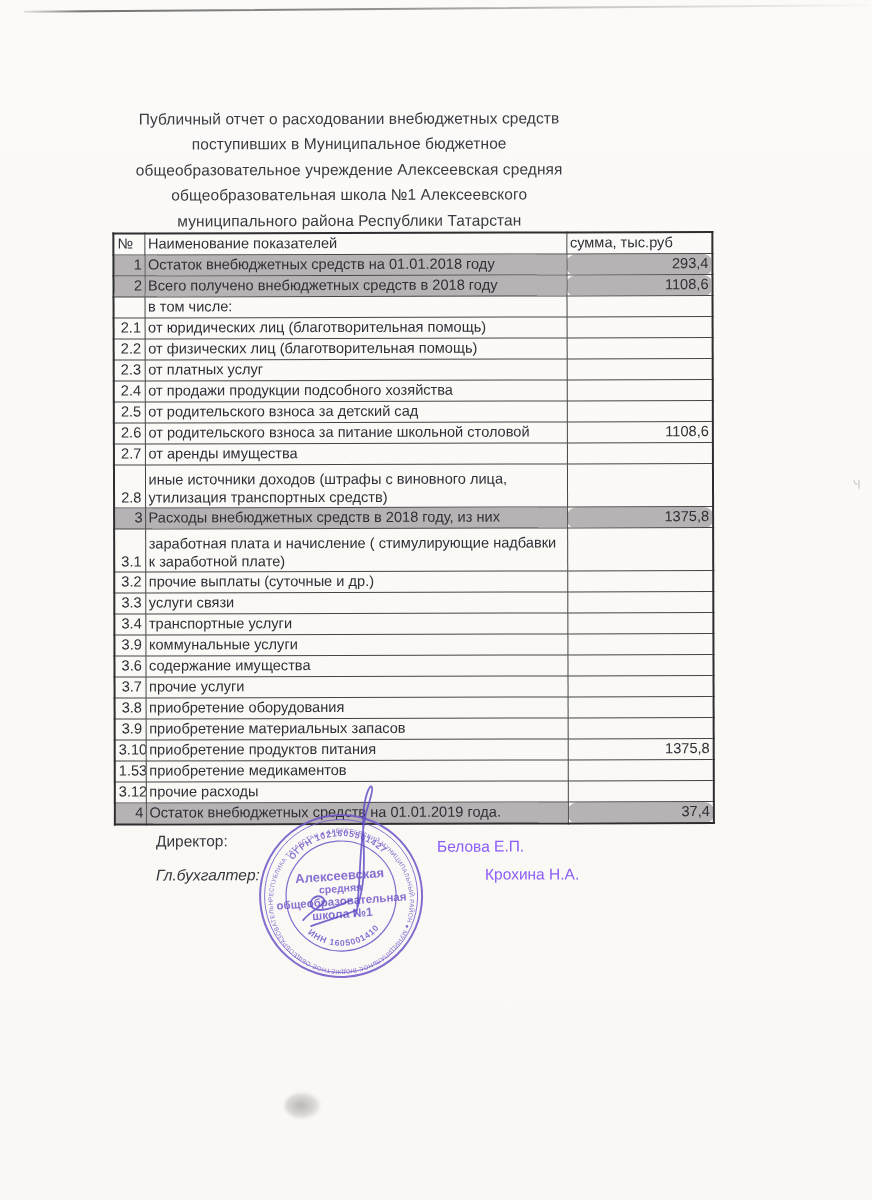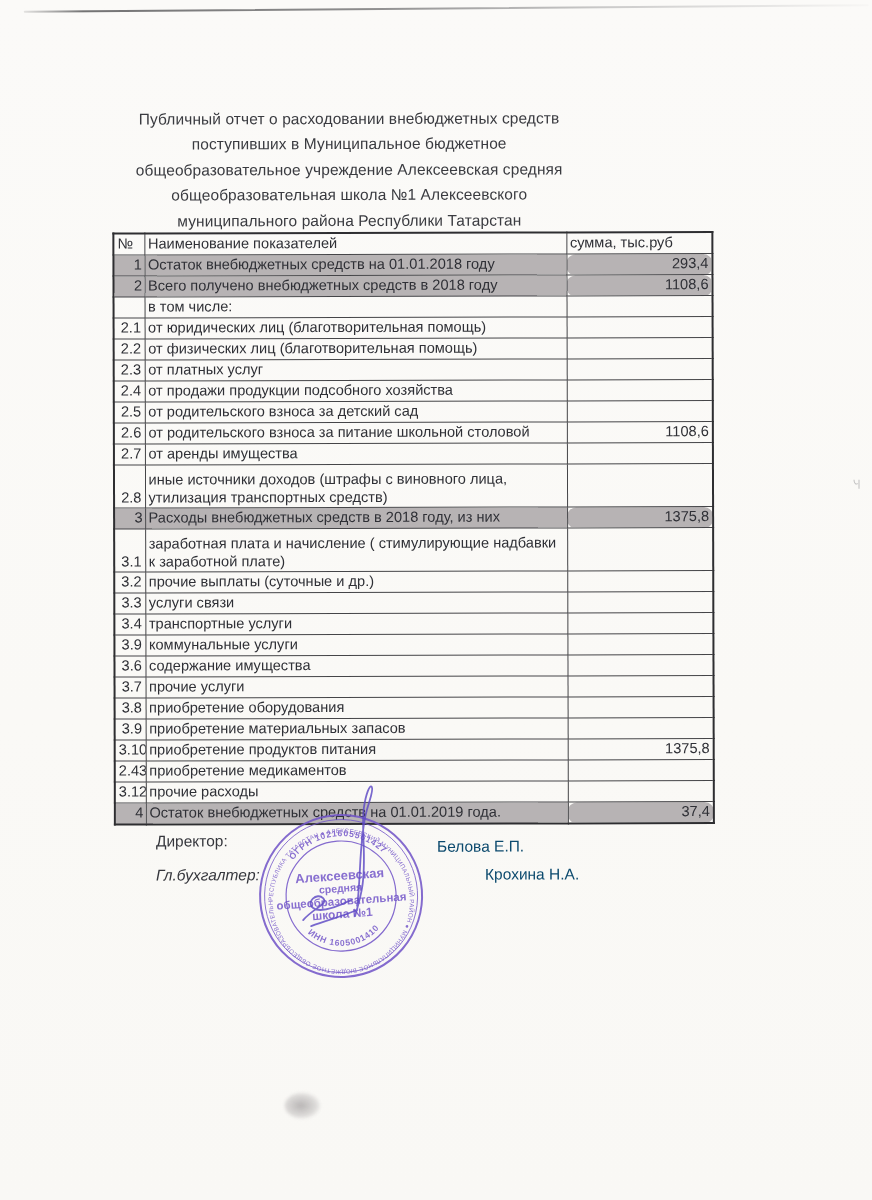--- a/index.html
+++ b/index.html
@@ -47,21 +47,21 @@
   thead th{height:19px;text-align:left;padding:0 0 1px 3px;}
   tbody td{height:20px;}
   tr.tall td{height:41px;vertical-align:bottom;padding-bottom:1px;}
   td.num{text-align:center;padding-left:3px;}
   td.name{text-align:left;padding-left:3px;}
   td.sum{text-align:right;padding-right:3px;border-radius:9px;}
   tr.shaded td{background:#b7b3b4;}
   tr.shaded td.num{text-align:right;padding-right:2px;padding-left:0;}
 
   .sig-label{position:absolute;font-size:15.5px;color:#35363c;}
-  .sig-name{position:absolute;font-size:15.5px;color:#0c4a6e;}
+  .sig-name{position:absolute;font-size:15.5px;color:#8b5cf6;}
   #sig-director-label{left:155px;top:832px;}
   #sig-accountant-label{left:155px;top:866px;font-style:italic;}
   #sig-director-name{left:436px;top:838px;}
   #sig-accountant-name{left:436px;top:866px;margin-left:48px;}
 
   .stamp-overlay{position:absolute;left:230px;top:758px;width:230px;height:240px;pointer-events:none;}
 </style>
 </head>
 <body>
 
@@ -196,21 +196,21 @@
       <td class="num">3.9</td>
       <td class="name">приобретение материальных запасов</td>
       <td class="sum"></td>
     </tr>
           <tr>
       <td class="num">3.10</td>
       <td class="name">приобретение продуктов питания</td>
       <td class="sum">1375,8</td>
     </tr>
           <tr>
-      <td class="num">2.43</td>
+      <td class="num">1.53</td>
       <td class="name">приобретение медикаментов</td>
       <td class="sum"></td>
     </tr>
           <tr>
       <td class="num">3.12</td>
       <td class="name">прочие расходы</td>
       <td class="sum"></td>
     </tr>
           <tr class="shaded">
       <td class="num">4</td>

